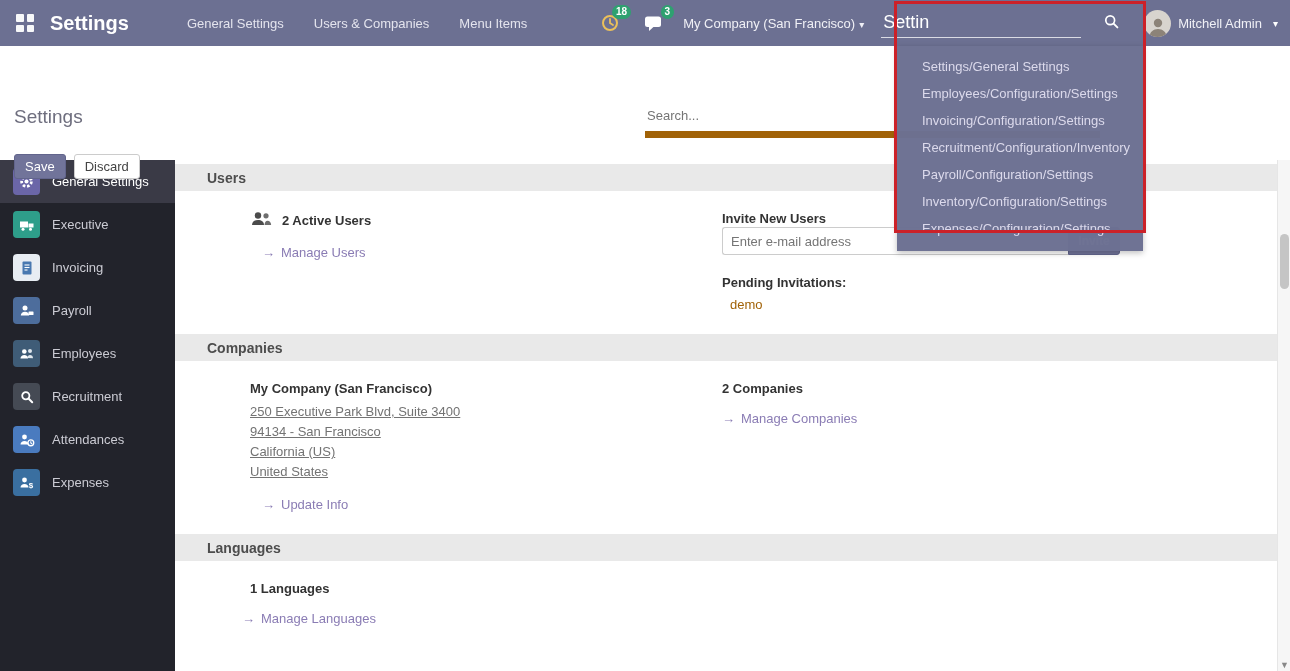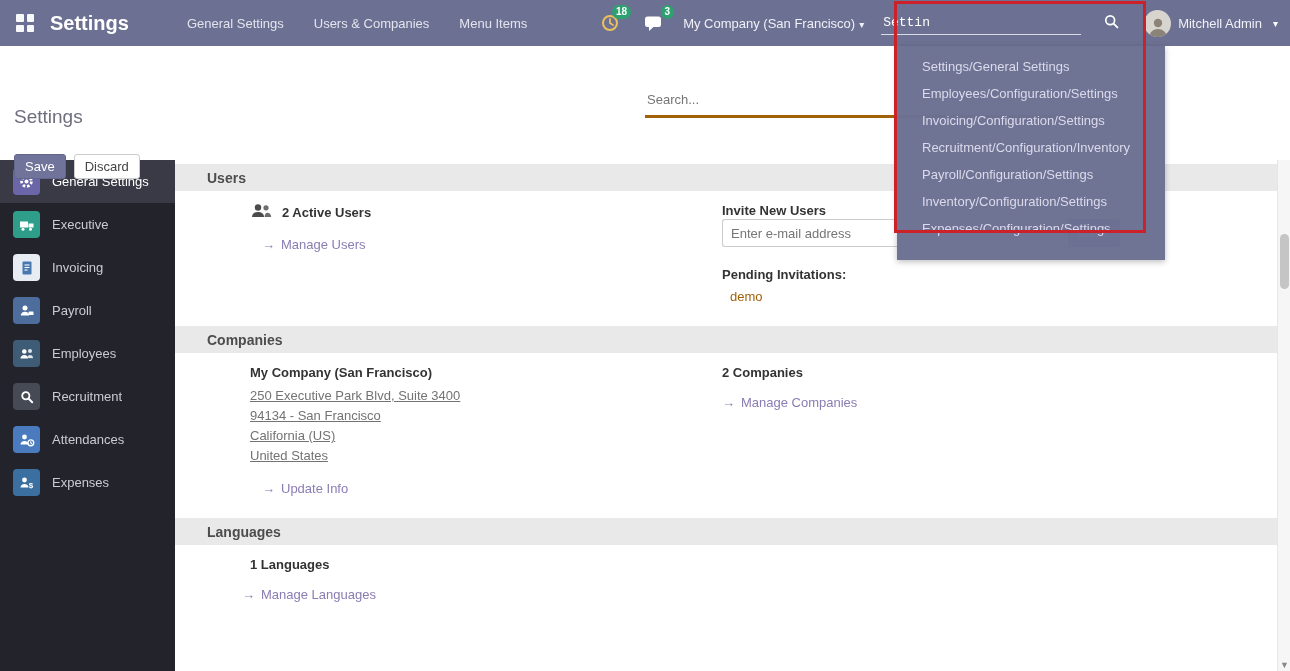--- a/index.html
+++ b/index.html
@@ -26,70 +26,70 @@
   .badge {
     position:absolute; top:-7px; right:-8px; background:#2ea170; color:#fff;
     font-size:10px; font-weight:bold; padding:1px 4px; border-radius:8px; line-height:12px;
   }
   .company-switcher { font-size:13px; color:#f0f0f6; cursor:pointer; white-space:nowrap; }
   .caret { font-size:10px; margin-left:4px; }
   .nav-search { width:246px; position:relative; height:46px; display:flex; align-items:center; }
   .nav-search input {
     background:transparent; border:none; outline:none;
     border-bottom:1px solid rgba(255,255,255,.75);
-    color:#fff; font-size:13px; width:200px; padding:4px 2px;
-    font-family:Liberation Mono, monospace;
+    color:#fff; font-size:18px; width:200px; padding:4px 2px;
+    font-family:Liberation Sans, sans-serif;
   }
   .nav-search .mag { position:absolute; right:8px; top:14px; }
   .user-menu { display:flex; align-items:center; gap:7px; cursor:pointer; }
   .avatar { width:27px; height:27px; border-radius:50%; background:#d8d4ce; overflow:hidden; display:flex; align-items:flex-end; justify-content:center; }
   .user-name { font-size:13px; color:#f0f0f6; white-space:nowrap; }
 
   
   .search-dropdown {
-    position:absolute; left:897px; top:46px; width:268px;
+    position:absolute; left:897px; top:46px; width:246px;
     background:rgba(108,112,146,.98); z-index:20;
-    padding:7px 0 18px 0; box-shadow:0 2px 6px rgba(0,0,0,.25);
+    padding:7px 0 9px 0; box-shadow:0 2px 6px rgba(0,0,0,.25);
   }
   .dd-item { padding:6px 10px 6px 25px; font-size:13px; color:#dcdaec; cursor:pointer; white-space:nowrap; }
 
   
   .annotation-box {
     position:absolute; left:894px; top:1px; width:252px; height:232px;
     border:3px solid #cc2128; z-index:40; pointer-events:none;
   }
 
   
   .control-panel { height:114px; background:#fff; position:relative; }
   .page-title { position:absolute; left:14px; top:60px; font-size:19px; color:#6e6e7e; }
   .cp-buttons { position:absolute; left:14px; top:108px; display:flex; gap:8px; }
   .btn { font-size:13px; padding:4px 10px; border-radius:3px; cursor:pointer; font-family:"Liberation Sans", sans-serif; }
   .btn-primary { background:#71749a; border:1px solid #62658c; color:#fff; }
   .btn-default { background:#fff; border:1px solid #ccc; color:#444; }
-  .cp-search { position:absolute; left:645px; top:42px; width:455px; border-bottom:3px solid #a16207; }
+  .cp-search { position:absolute; left:645px; top:58px; width:455px; border-bottom:7px solid #a16207; }
   .cp-search input {
     width:100%; border:none; outline:none; font-size:13px; color:#666;
     padding:4px 2px 8px 2px; font-family:"Liberation Sans", sans-serif;
   }
 
   
   .layout { display:flex; height:511px; }
   .sidebar { width:175px; background:#22232b; flex:none; }
   .side-item { height:43px; display:flex; align-items:center; padding-left:13px; gap:12px; cursor:pointer; }
   .side-item.active { background:#3a3a46; }
   .side-label { color:#cbcbd3; font-size:13px; }
   .side-item.active .side-label { color:#fff; }
   .app-icon { width:27px; height:27px; border-radius:4px; flex:none; display:flex; align-items:center; justify-content:center; }
 
   .content { flex:1; background:#fff; position:relative; overflow:hidden; padding-right:13px; }
   .section-header {
     height:27px; background:#e9e9e9; display:flex; align-items:center;
     padding-left:32px; font-size:14px; font-weight:bold; color:#4d4d4d; margin-top:4px;
   }
-  .section-body { padding:12px 40px 18px 75px; display:grid; grid-template-columns:472px 1fr; }
+  .section-body { padding:20px 40px 18px 75px; display:grid; grid-template-columns:472px 1fr; }
   .section-body.single { display:block; }
 
   .bold-row { font-weight:bold; color:#333; font-size:13px; display:flex; align-items:center; gap:10px; }
   .o-link { color:#8a7cb4; font-size:13px; text-decoration:none; cursor:pointer; display:inline-flex; gap:6px; align-items:center; }
   .link-row { margin-top:15px; margin-left:12px; }
   .arrow { font-weight:bold; }
 
   .invite-row { display:flex; margin-top:1px; width:398px; }
   .invite-row input {
     flex:1; height:28px; border:1px solid #ccc; border-right:none; padding:0 8px;

